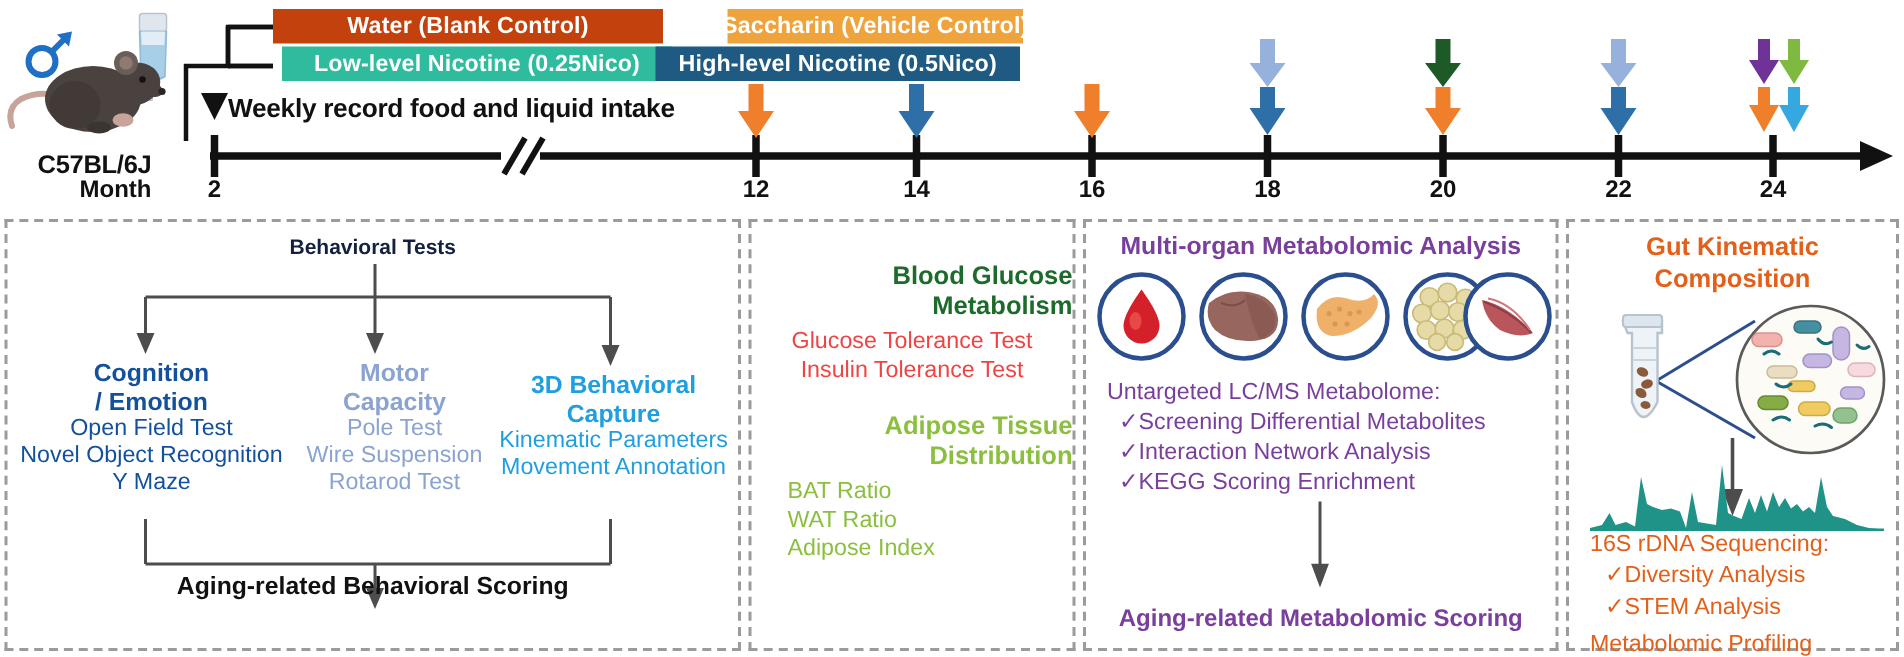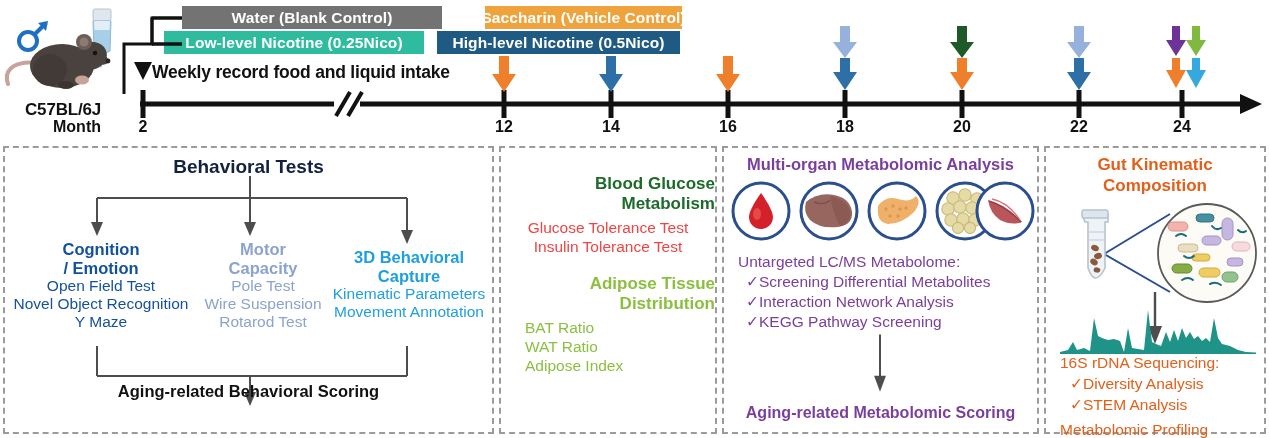--- a/index.html
+++ b/index.html
@@ -4,22 +4,22 @@
 <style>
   html,body{margin:0;padding:0;background:#ffffff;}
   body{font-family:"Liberation Sans","DejaVu Sans",sans-serif;}
   #fig{position:relative;width:1269px;height:438px;background:#fff;overflow:hidden;}
 
   
   #timeline-zone{position:absolute;left:0;top:0;width:1269px;height:142px;}
 
   .legend-box{position:absolute;display:flex;align-items:center;justify-content:center;
     color:#fff;font-weight:bold;font-size:15.5px;letter-spacing:.1px;white-space:nowrap;}
-  #legend-water{left:182px;top:6px;width:260px;height:23px;background:#737373;}
-  #legend-lownic{left:164px;top:31px;width:260px;height:23px;background:#2fbc9e;}
+  #legend-water{left:182px;top:6px;width:260px;height:23px;background:#c2410c;}
+  #legend-lownic{left:188px;top:31px;width:260px;height:23px;background:#2fbc9e;}
   #legend-sacch{left:437px;top:6px;width:197px;height:23px;background:#eea33c;margin-left:48px;}
   #legend-highnic{left:437px;top:31px;width:243px;height:23px;background:#1e5a82;}
 
   
   #bracket{position:absolute;left:122px;top:8px;width:66px;height:86px;}
 
   #mouse-art{position:absolute;left:2px;top:4px;width:130px;height:100px;}
   #strain-label{position:absolute;left:4px;top:100px;width:118px;text-align:center;
     font-size:17px;font-weight:bold;color:#111;letter-spacing:-.2px;}
   #month-label{position:absolute;left:34px;top:118px;width:86px;text-align:center;
@@ -37,21 +37,21 @@
   .panel{position:absolute;top:146px;height:288px;border:2px dashed #9b9b9b;box-sizing:border-box;background:#fff;}
   #panel-behavior{left:3px;width:491px;}
   #panel-metabolic{left:499px;width:218px;}
   #panel-omics{left:722px;width:317px;}
   #panel-microbiota{left:1044px;width:222px;}
 
   .panel-inner{position:relative;width:100%;height:100%;}
 
   
   #beh-title{position:absolute;top:8px;left:0;width:100%;text-align:center;
-    font-size:19px;font-weight:bold;color:#13213f;}
+    font-size:14px;font-weight:bold;color:#13213f;}
   #beh-arrows{position:absolute;left:0;top:28px;width:491px;height:260px;}
   .beh-col{position:absolute;text-align:center;}
   .beh-head{font-weight:bold;font-size:16.5px;line-height:18.5px;}
   .beh-item{font-size:15.5px;line-height:18px;white-space:nowrap;}
   #beh-col-cog{left:-4px;top:92px;width:200px;color:#14519c;}
   #beh-col-motor{left:193px;top:92px;width:130px;color:#8ba3d0;}
   #beh-col-3d{left:316px;top:100px;width:176px;color:#1f9fe0;}
   #beh-score{position:absolute;left:0;top:234px;width:100%;text-align:center;
     font-size:16.5px;font-weight:bold;color:#111;}
 
@@ -370,21 +370,21 @@
           <path d="M258,20 Q276,24 292,42 Q282,46 270,40 Q260,33 258,20 Z" fill="#b9565c"></path>
           <path d="M259,21 Q278,28 291,42" fill="none" stroke="#8f3d45" stroke-width="1.3"></path>
           <path d="M262,19 Q278,22 290,40" fill="none" stroke="#d4737a" stroke-width="1.3"></path>
         </g>
       </svg>
 
       <div id="om-body">
         <div>Untargeted LC/MS Metabolome:</div>
         <div class="chk">✓<span>Screening Differential Metabolites</span></div>
         <div class="chk">✓<span>Interaction Network Analysis</span></div>
-        <div class="chk">✓<span>KEGG Pathway Screening</span></div>
+        <div class="chk">✓<span>KEGG Scoring Enrichment</span></div>
       </div>
 
       <svg id="om-arrow" viewBox="0 0 317 64">
         <line x1="158" y1="0" x2="158" y2="44" stroke="#4d4d4d" stroke-width="2"></line>
         <polygon points="152,42 164,42 158,58" fill="#4d4d4d"></polygon>
       </svg>
 
       <div id="om-score">Aging-related Metabolomic Scoring</div>
     </div>
   </div>

